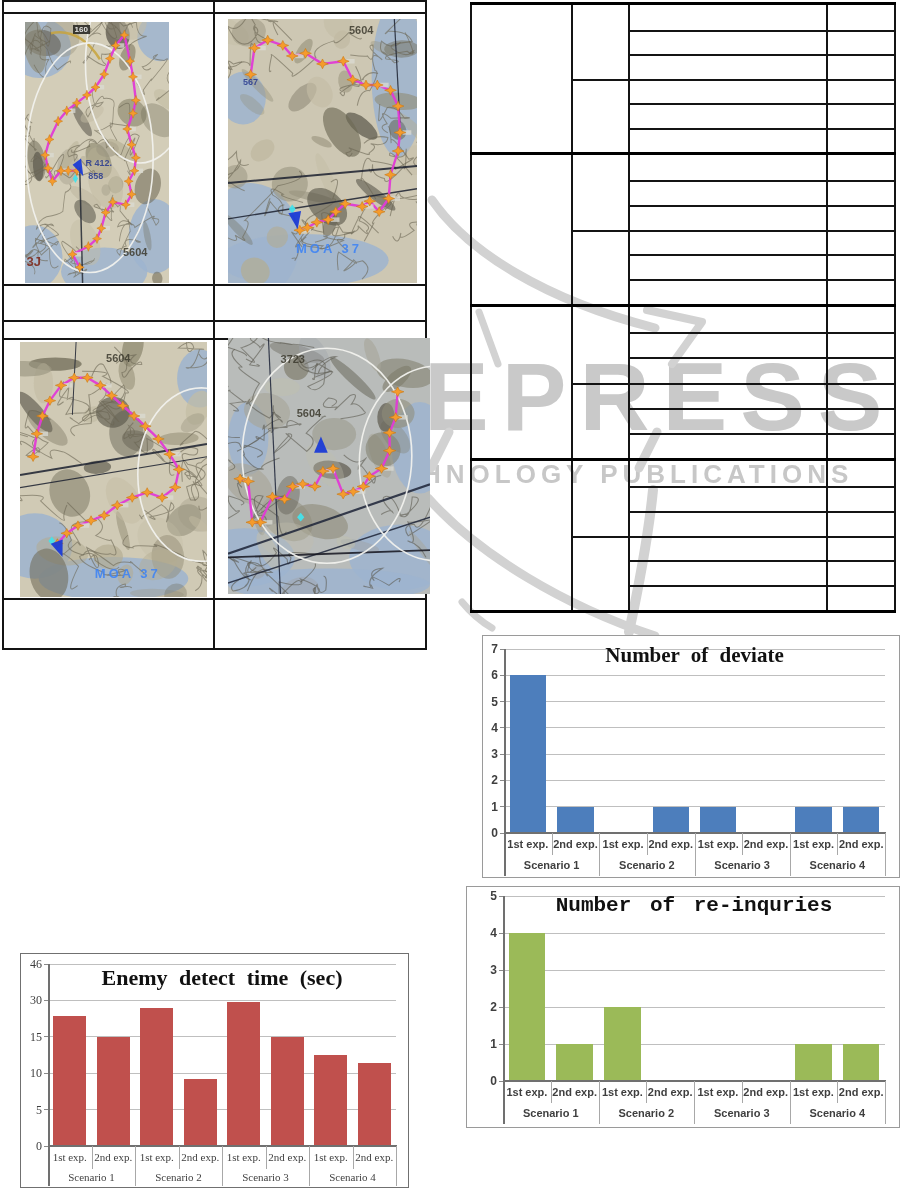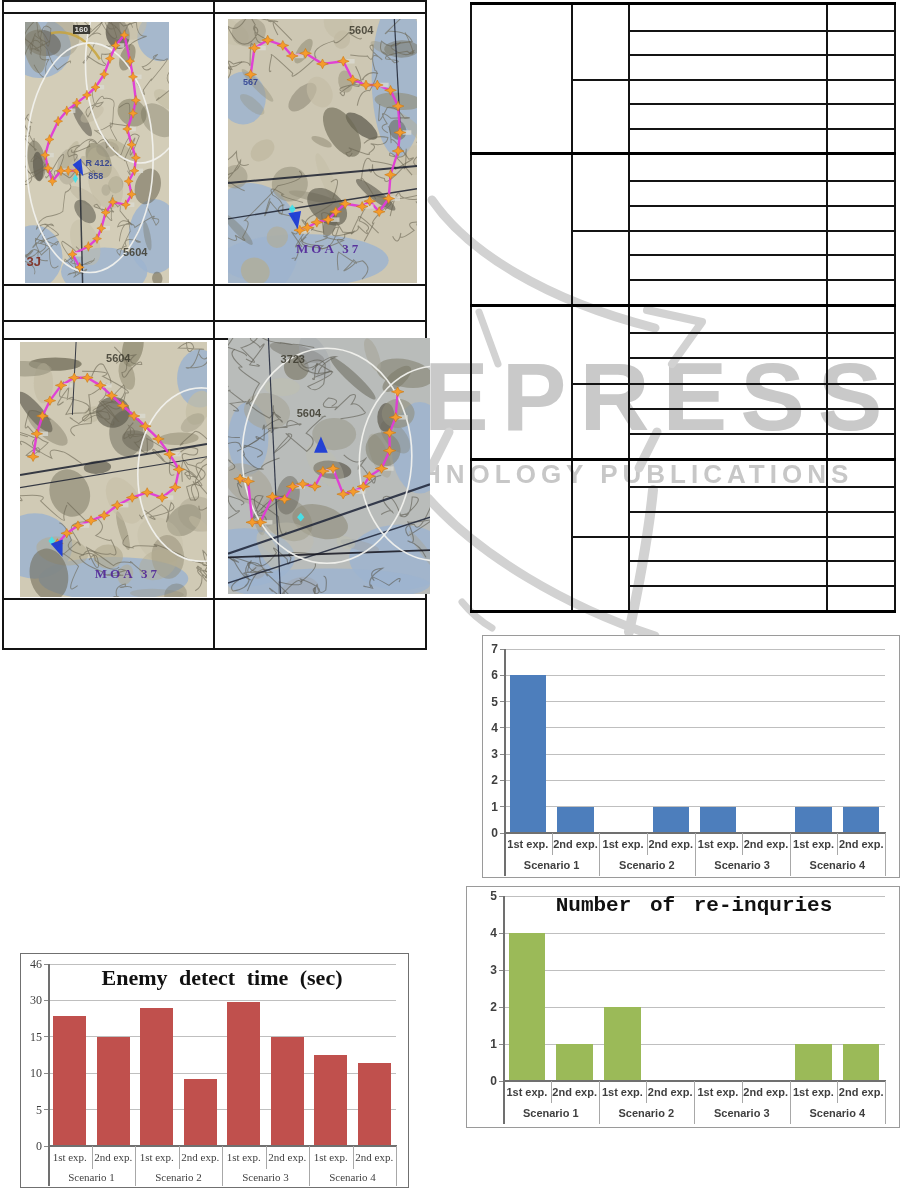--- a/index.html
+++ b/index.html
@@ -8,21 +8,21 @@
   .abs{position:absolute;}
   #wm-big{position:absolute;left:424px;top:348px;font-family:"Liberation Sans",sans-serif;
           font-weight:bold;font-size:97px;line-height:1;letter-spacing:13px;color:#c9c9c9;
           white-space:nowrap;}
   #wm-sub{position:absolute;left:422px;top:459px;font-family:"Liberation Sans",sans-serif;
           font-weight:bold;font-size:26px;letter-spacing:5px;color:#c7c7c7;white-space:nowrap;}
   .map-label{position:absolute;white-space:nowrap;font-family:"Liberation Sans",sans-serif;}
   .lab-dark{color:#3c3a2e;font-weight:bold;font-size:11px;opacity:.85;}
   .lab-navy{color:#27398f;font-weight:bold;font-size:9px;opacity:.85;}
   .lab-red{color:#7e2c1e;font-weight:bold;font-size:13px;opacity:.9;}
-  .lab-big-blue{color:#4c1d95;font-weight:bold;font-size:13px;letter-spacing:3px;opacity:.85;font-family:Liberation Serif, serif;}
+  .lab-big-blue{color:#3b82f6;font-weight:bold;font-size:13px;letter-spacing:3px;opacity:.85;}
   .lab-tag{background:#2c2b26;color:#e8e8e8;font-size:8px;font-weight:bold;padding:0 2px;opacity:.9;}
   .chart-title{position:absolute;text-align:center;font-weight:bold;color:#111;
                font-family:"Liberation Serif",serif;word-spacing:6px;white-space:nowrap;}
 </style>
 </head>
 <body>
 
 <div id="page">
 
   <div class="abs" id="watermark" style="left:0;top:0;width:915px;height:1192px;z-index:1;">
@@ -556,20 +556,21 @@
       <div style="position: absolute; left: 211.5px; top: 219px; width: 95.25px; height: 21px; font: bold 11px / 21px &quot;Liberation Sans&quot;, sans-serif; color: rgb(63, 63, 63); text-align: center;">Scenario 3</div>
       <div style="position: absolute; left: 306.75px; top: 219px; width: 95.25px; height: 21px; font: bold 11px / 21px &quot;Liberation Sans&quot;, sans-serif; color: rgb(63, 63, 63); text-align: center;">Scenario 4</div>
       <div style="position: absolute; left: 68.625px; top: 197px; width: 1px; height: 22px; background: rgb(168, 168, 168);"></div>
       <div style="position: absolute; left: 116.25px; top: 197px; width: 1px; height: 43px; background: rgb(168, 168, 168);"></div>
       <div style="position: absolute; left: 163.875px; top: 197px; width: 1px; height: 22px; background: rgb(168, 168, 168);"></div>
       <div style="position: absolute; left: 211.5px; top: 197px; width: 1px; height: 43px; background: rgb(168, 168, 168);"></div>
       <div style="position: absolute; left: 259.125px; top: 197px; width: 1px; height: 22px; background: rgb(168, 168, 168);"></div>
       <div style="position: absolute; left: 306.75px; top: 197px; width: 1px; height: 43px; background: rgb(168, 168, 168);"></div>
       <div style="position: absolute; left: 354.375px; top: 197px; width: 1px; height: 22px; background: rgb(168, 168, 168);"></div>
       <div style="position: absolute; left: 402px; top: 197px; width: 1px; height: 43px; background: rgb(168, 168, 168);"></div>
+      <div class="chart-title" style="position: absolute; left: 21px; top: 7px; width: 381px; font-size: 21px;">Number of deviate</div>
     </div>
     <div style="position: absolute; left: 466px; top: 886px; width: 434px; height: 242px; background: rgb(255, 255, 255); border: 1px solid rgb(154, 154, 154); box-sizing: border-box; z-index: 6;">
       <div style="position: absolute; left: 32px; top: 193.5px; width: 4px; height: 1px; background: rgb(138, 138, 138);"></div>
       <div style="position: absolute; left: 4px; top: 187px; width: 26px; text-align: right; font: bold 12px / 14px &quot;Liberation Sans&quot;, sans-serif; color: rgb(63, 63, 63);">0</div>
       <div style="position: absolute; left: 36px; top: 156.5px; width: 382px; height: 1px; background: rgb(191, 191, 191);"></div>
       <div style="position: absolute; left: 32px; top: 156.5px; width: 4px; height: 1px; background: rgb(138, 138, 138);"></div>
       <div style="position: absolute; left: 4px; top: 150px; width: 26px; text-align: right; font: bold 12px / 14px &quot;Liberation Sans&quot;, sans-serif; color: rgb(63, 63, 63);">1</div>
       <div style="position: absolute; left: 36px; top: 119.5px; width: 382px; height: 1px; background: rgb(191, 191, 191);"></div>
       <div style="position: absolute; left: 32px; top: 119.5px; width: 4px; height: 1px; background: rgb(138, 138, 138);"></div>
       <div style="position: absolute; left: 4px; top: 113px; width: 26px; text-align: right; font: bold 12px / 14px &quot;Liberation Sans&quot;, sans-serif; color: rgb(63, 63, 63);">2</div>

